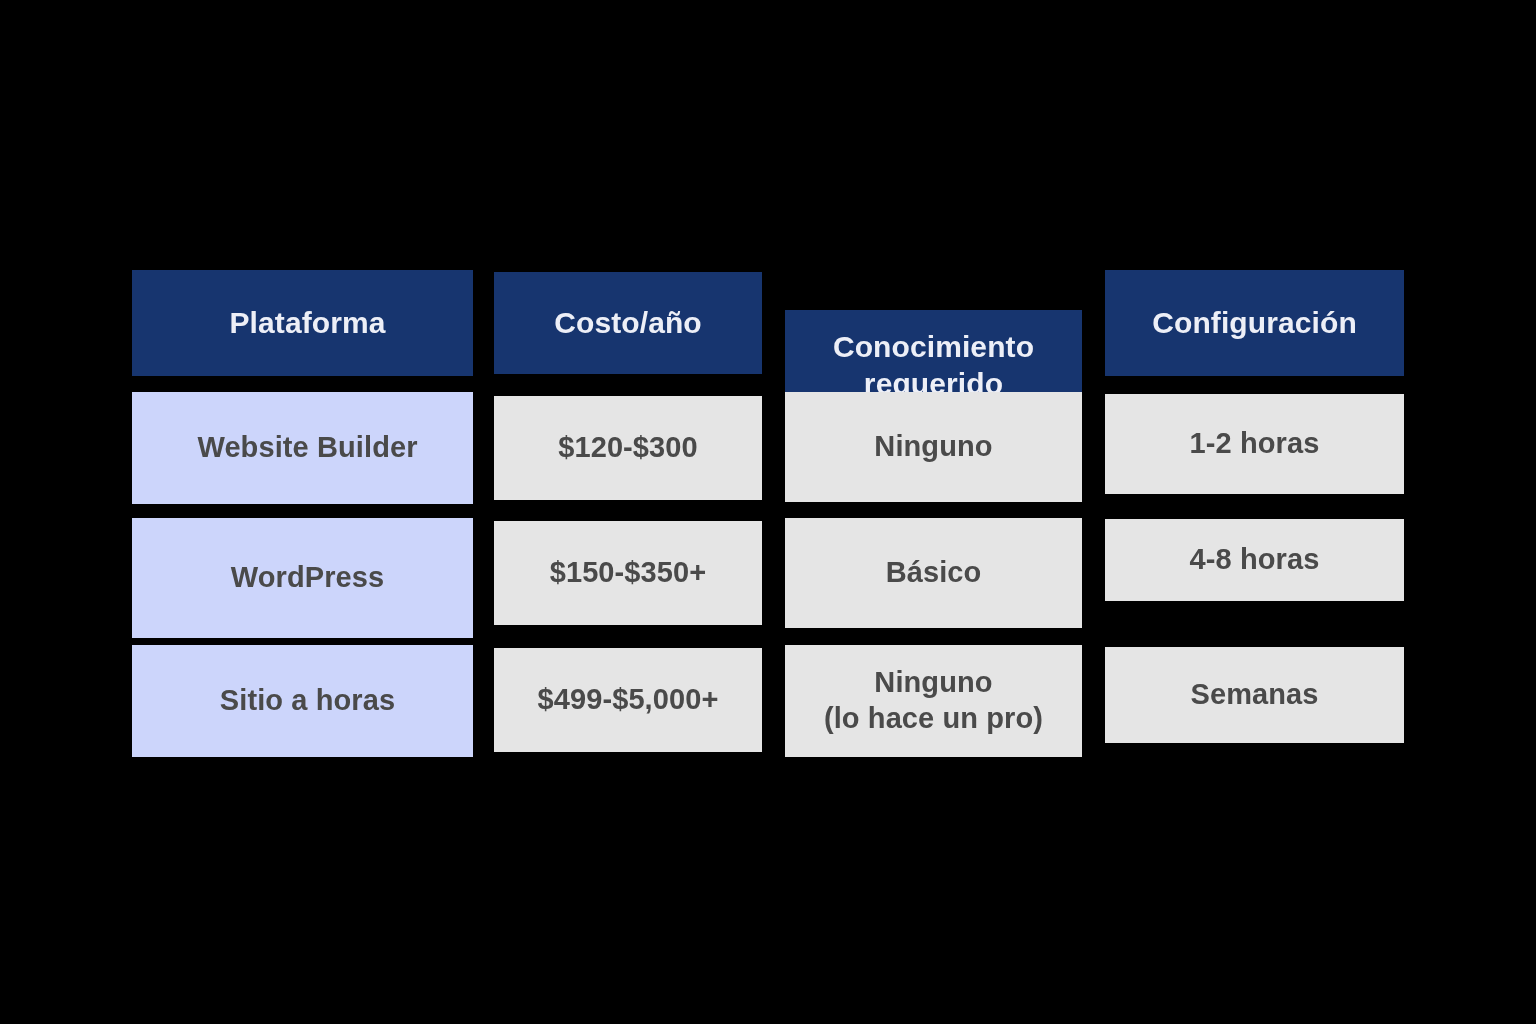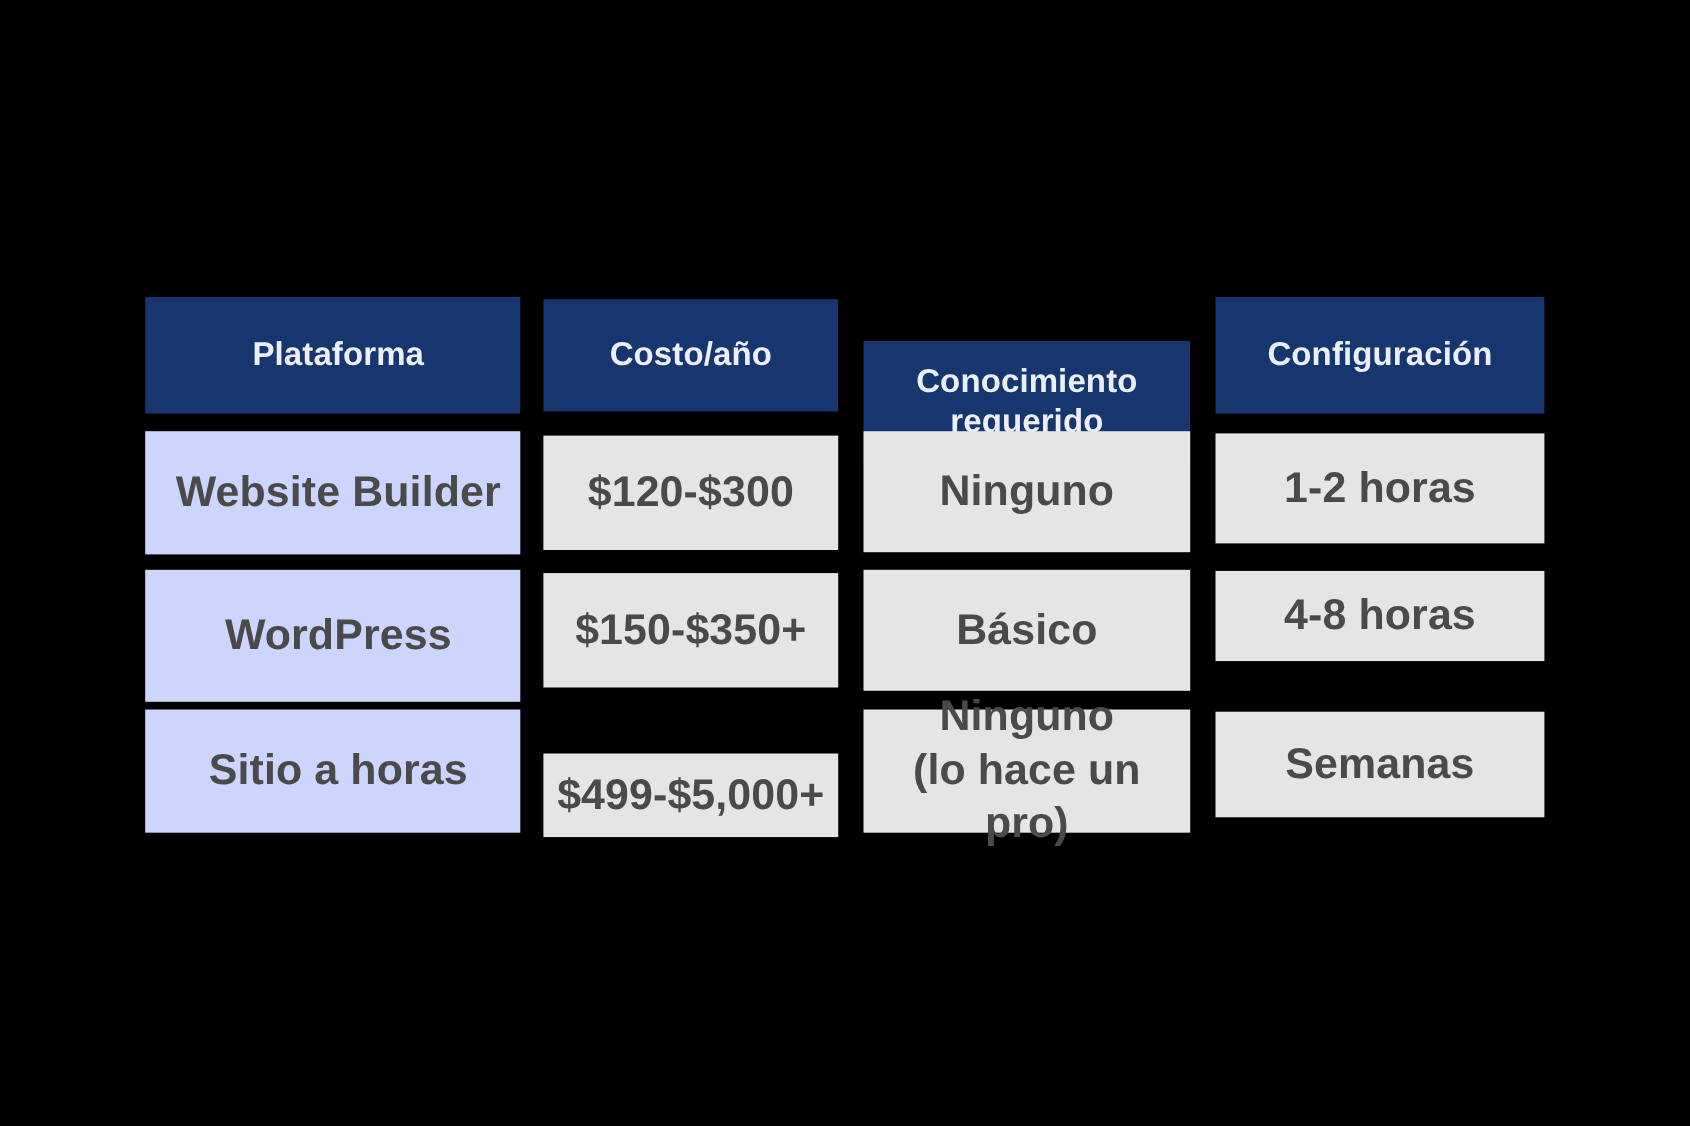--- a/index.html
+++ b/index.html
@@ -47,21 +47,21 @@
     color: #EDEFF7;
     font-size: 30px;
     font-weight: 700;
     line-height: 1.22;
     letter-spacing: 0.1px;
   }
 
   
   .body-cell .cell-text {
     color: #4A4A4A;
-    font-size: 39px;
+    font-size: 29px;
     font-weight: 700;
     line-height: 1.24;
     letter-spacing: 0.1px;
   }
   .col-first {
     background: #CCD5FB;
   }
   .col-rest {
     background: #e5e5e5;
   }
@@ -85,21 +85,21 @@
   .r1c4 { top: 394px; height: 100px; }
 
   
   .r2c1 { top: 518px; height: 120px; text-align: center; }
   .r2c2 { top: 521px; height: 104px; }
   .r2c3 { top: 518px; height: 110px; }
   .r2c4 { top: 519px; height: 82px; }
 
   
   .r3c1 { top: 645px; height: 112px; }
-  .r3c2 { top: 648px; height: 76px; margin-top: 37px; }
+  .r3c2 { top: 648px; height: 104px; }
   .r3c3 { top: 645px; height: 112px; }
   .r3c4 { top: 647px; height: 96px; }
 </style>
 </head>
 <body>
 
 <div id="comparison-table">
 
   <div class="cell header-cell c1 h1">
     <span class="cell-text">Plataforma</span>

